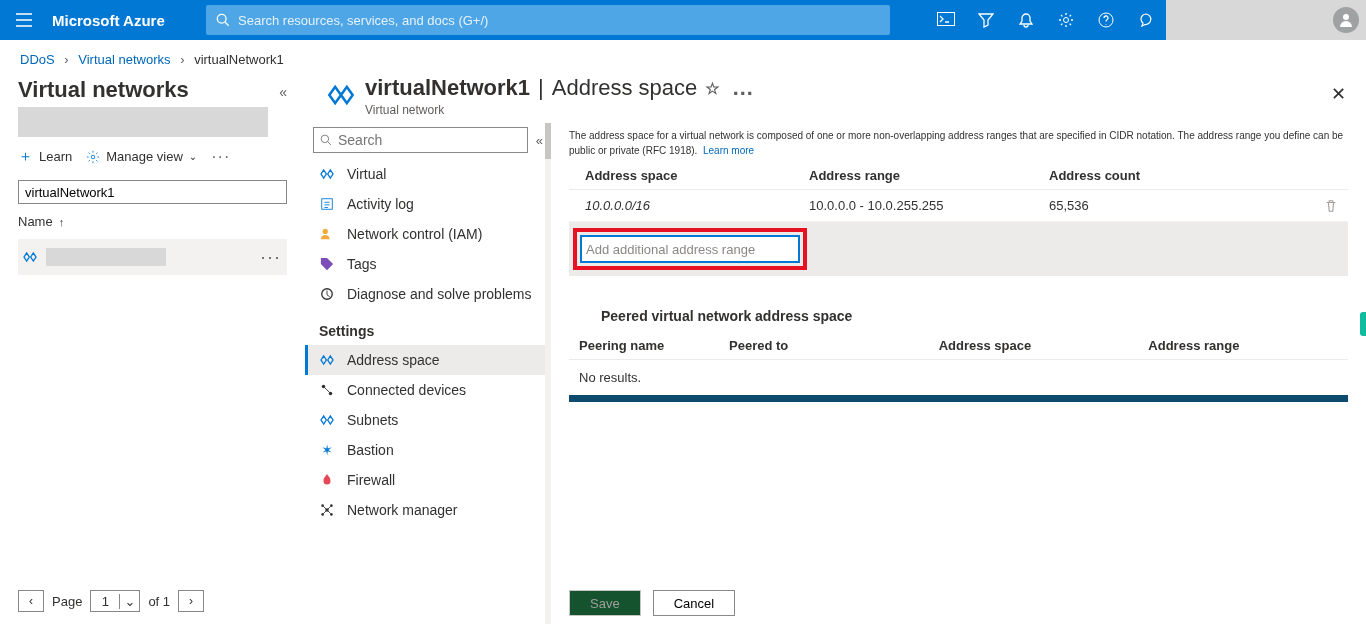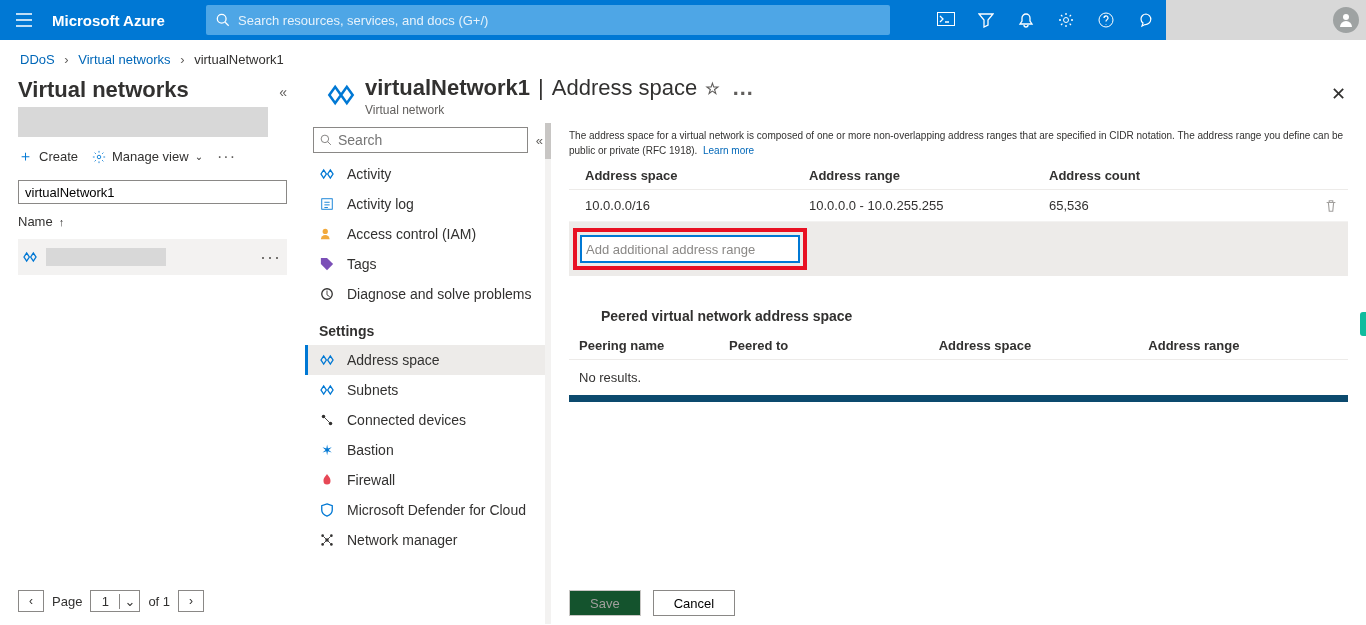--- a/index.html
+++ b/index.html
@@ -79,21 +79,21 @@
 .scroll-strip { position: absolute; left: -6px; top: 0; width: 6px; height: 100%; background: #f3f2f1; }
 .scroll-thumb { position: absolute; left: -6px; top: 0; width: 6px; height: 36px; background: #c8c6c4; }
 .content-desc { font-size: 10px; color: #323130; padding-top: 6px; line-height: 1.45; }
 .content-desc a { color: #0067b8; text-decoration: none; }
 
 .addr-header { display: flex; padding: 10px 0 6px; font-size: 13px; font-weight: 600; border-bottom: 1px solid #edebe9; }
 .addr-header > div:nth-child(1) { flex: 0 0 240px; padding-left: 16px; }
 .addr-header > div:nth-child(2) { flex: 0 0 240px; }
 .addr-header > div:nth-child(3) { flex: 1; }
 .addr-row { display: flex; align-items: center; padding: 8px 0; font-size: 13px; border-bottom: 1px solid #f3f2f1; }
-.addr-row > div:nth-child(1) { flex: 0 0 240px; padding-left: 16px; }
+.addr-row > div:nth-child(1) { flex: 0 0 240px; padding-left: 16px; font-style: italic; }
 .addr-row > div:nth-child(2) { flex: 0 0 240px; }
 .addr-row > div:nth-child(3) { flex: 1; }
 .trash { color: #a19f9d; cursor: pointer; padding-right: 10px; }
 
 .add-row { background: #edebe9; padding: 6px 4px 6px 4px; position: relative; }
 .highlight-box { border: 4px solid #e81123; padding: 3px; display: inline-block; }
 .add-input { width: 220px; height: 22px; border: 2px solid #0078d4; padding: 12px 4px; font-size: 13px; color: #605e5c; }
 .add-input::placeholder { color: #8a8886; }
 
 .peered-title { font-size: 14px; font-weight: 600; margin-top: 32px; padding-bottom: 6px; margin-left: 32px; }
@@ -187,21 +187,21 @@
 
   <div class="list-panel">
     <div class="list-title-row">
       <div class="list-title">Virtual networks</div>
       <div class="collapse-left">«</div>
     </div>
     <div class="grey-block"></div>
     <div class="toolbar-row">
       <div class="toolbar-btn">
         <span style="color:#0078d4;font-size:15px;font-weight:400">＋</span>
-        <span>Create</span>
+        <span>Learn</span>
       </div>
       <div class="toolbar-btn">
         <span style="color:#0078d4">
           <svg width="14" height="14" viewBox="0 0 16 16">
               <circle cx="8" cy="8" r="2" stroke="#0078d4" fill="none"></circle>
               <path d="M8 1v2M8 13v2M1 8h2M13 8h2M3 3l1.4 1.4M11.6 11.6L13 13M13 3l-1.4 1.4M4.4 11.6L3 13" stroke="#0078d4"></path>
             </svg>
         </span>
         <span>Manage view</span>
         <span style="font-size:10px">⌄</span>
@@ -263,39 +263,39 @@
               <input placeholder="Search" style="">
             </div>
             <div class="sidenav-collapse">«</div>
           </div>
           <div class="nav-item">
             <span class="nav-icon">
                 <svg width="16" height="16" viewBox="0 0 24 24">
                   <path d="M3 12l4-6 4 6-4 6zM13 12l4-6 4 6-4 6z" fill="none" stroke="#0078d4" stroke-width="2"></path>
                 </svg>
               </span>
-            <span>Activity</span>
+            <span>Virtual</span>
           </div>
           <div class="nav-item">
             <span class="nav-icon" style="color:#0078d4">
                 <svg width="14" height="14" viewBox="0 0 16 16">
                   <rect x="2" y="2" width="12" height="12" stroke="#0078d4" fill="none"></rect>
                   <path d="M5 6h6M5 9h6M5 12h4" stroke="#0078d4"></path>
                 </svg>
               </span>
             <span>Activity log</span>
           </div>
           <div class="nav-item">
             <span class="nav-icon">
                 <svg width="14" height="14" viewBox="0 0 16 16">
                   <circle cx="6" cy="5" r="3" fill="#f2a93b"></circle>
                   <path d="M1 14a5 5 0 0110 0z" fill="#f2a93b"></path>
                 </svg>
               </span>
-            <span>Access control (IAM)</span>
+            <span>Network control (IAM)</span>
           </div>
           <div class="nav-item">
             <span class="nav-icon">
                 <svg width="14" height="14" viewBox="0 0 16 16">
                   <path d="M1 1h7l7 7-7 7-7-7z" fill="#7b4fb7"></path>
                 </svg>
               </span>
             <span>Tags</span>
           </div>
           <div class="nav-item">
@@ -308,58 +308,50 @@
             <span>Diagnose and solve problems</span>
           </div>
           <div class="nav-section">Settings</div>
           <div class="nav-item active">
             <span class="nav-icon">
                 <svg width="16" height="16" viewBox="0 0 24 24">
                   <path d="M3 12l4-6 4 6-4 6zM13 12l4-6 4 6-4 6z" fill="none" stroke="#0078d4" stroke-width="2"></path>
                 </svg>
               </span>
             <span>Address space</span>
-          </div>
-          <div class="nav-item">
-            <span class="nav-icon">
-                <svg width="16" height="16" viewBox="0 0 24 24">
-                  <path d="M3 12l4-6 4 6-4 6zM13 12l4-6 4 6-4 6z" fill="none" stroke="#0078d4" stroke-width="2"></path>
-                </svg>
-              </span>
-            <span>Subnets</span>
           </div>
           <div class="nav-item">
             <span class="nav-icon">
                 <svg width="14" height="14" viewBox="0 0 16 16">
                   <circle cx="4" cy="4" r="2" fill="#323130"></circle>
                   <circle cx="12" cy="12" r="2" fill="#323130"></circle>
                   <path d="M5 5l6 6" stroke="#323130"></path>
                 </svg>
               </span>
             <span>Connected devices</span>
           </div>
           <div class="nav-item">
+            <span class="nav-icon">
+                <svg width="16" height="16" viewBox="0 0 24 24">
+                  <path d="M3 12l4-6 4 6-4 6zM13 12l4-6 4 6-4 6z" fill="none" stroke="#0078d4" stroke-width="2"></path>
+                </svg>
+              </span>
+            <span>Subnets</span>
+          </div>
+          <div class="nav-item">
             <span class="nav-icon" style="color:#0078d4">✶</span>
             <span>Bastion</span>
           </div>
           <div class="nav-item">
             <span class="nav-icon">
                 <svg width="14" height="14" viewBox="0 0 16 16">
                   <path d="M8 1c2 3 4 4 4 8a4 4 0 11-8 0c0-4 2-5 4-8z" fill="#e74856"></path>
                 </svg>
               </span>
             <span>Firewall</span>
-          </div>
-          <div class="nav-item">
-            <span class="nav-icon">
-                <svg width="14" height="14" viewBox="0 0 16 16">
-                  <path d="M8 1l6 2v5c0 4-3 6-6 7-3-1-6-3-6-7V3z" fill="none" stroke="#0078d4" stroke-width="1.5"></path>
-                </svg>
-              </span>
-            <span>Microsoft Defender for Cloud</span>
           </div>
           <div class="nav-item">
             <span class="nav-icon">
                 <svg width="14" height="14" viewBox="0 0 16 16">
                   <circle cx="8" cy="8" r="2" fill="#323130"></circle>
                   <circle cx="3" cy="3" r="1.5" fill="#323130"></circle>
                   <circle cx="13" cy="3" r="1.5" fill="#323130"></circle>
                   <circle cx="3" cy="13" r="1.5" fill="#323130"></circle>
                   <circle cx="13" cy="13" r="1.5" fill="#323130"></circle>
                   <path d="M4 4l3 3M12 4l-3 3M4 12l3-3M12 12l-3-3" stroke="#323130"></path>

